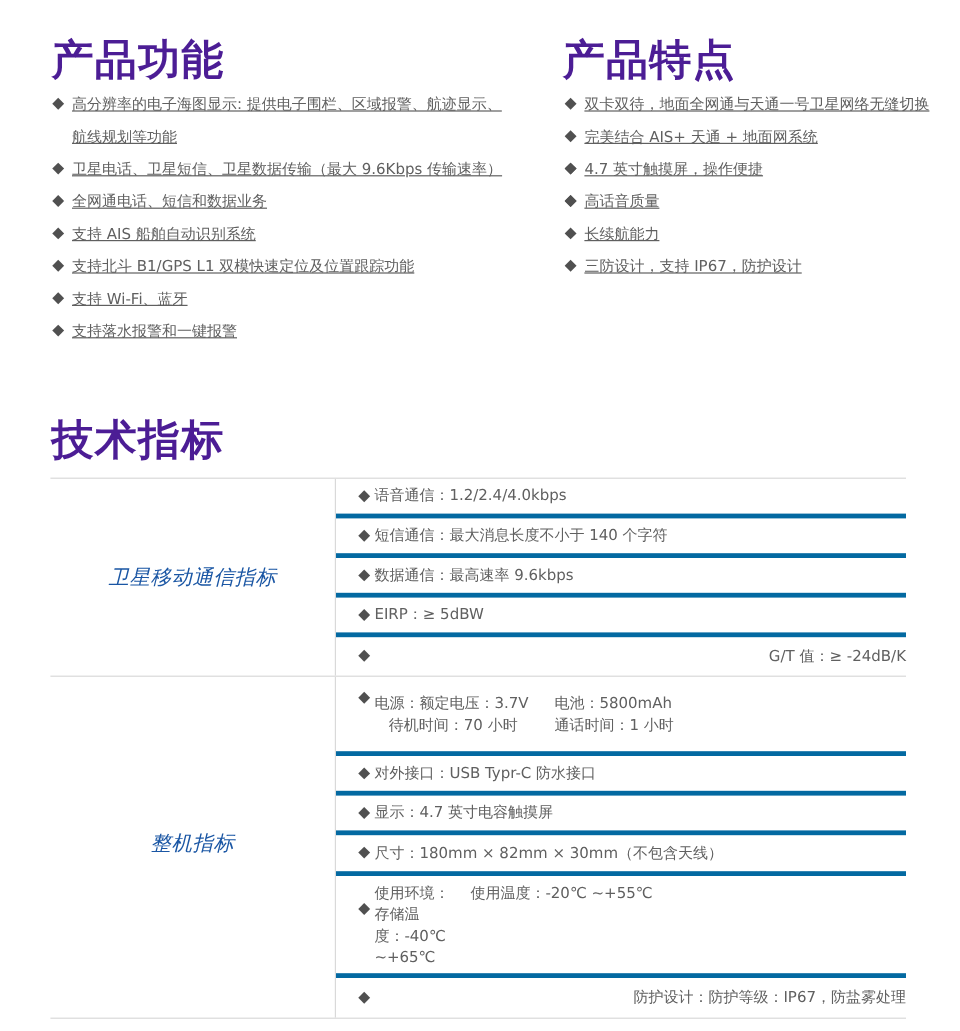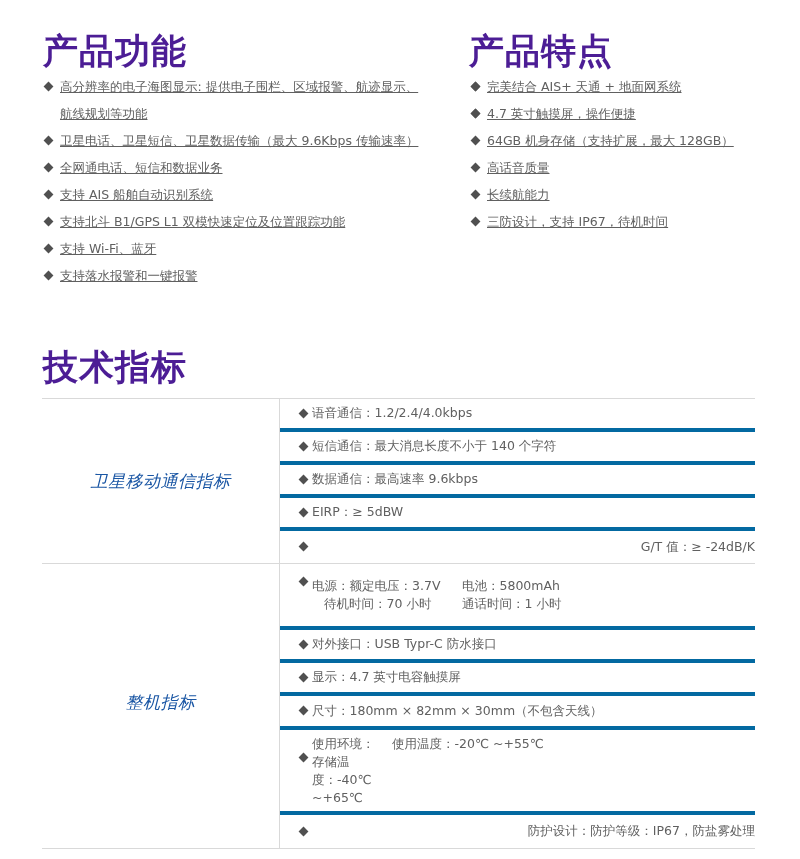--- a/index.html
+++ b/index.html
@@ -101,28 +101,28 @@
   <li><span class="diamond"></span><span>卫星电话、卫星短信、卫星数据传输（最大 9.6Kbps 传输速率）</span></li>
   <li><span class="diamond"></span><span>全网通电话、短信和数据业务</span></li>
   <li><span class="diamond"></span><span>支持 AIS 船舶自动识别系统</span></li>
   <li><span class="diamond"></span><span>支持北斗 B1/GPS L1 双模快速定位及位置跟踪功能</span></li>
   <li><span class="diamond"></span><span>支持 Wi-Fi、蓝牙</span></li>
   <li><span class="diamond"></span><span>支持落水报警和一键报警</span></li>
 </ul>
 
 <h2 class="section-title" id="title-highlights">产品特点</h2>
 <ul class="bullets" id="highlights-list">
-  <li><span class="diamond"></span></li>
+  <li><span class="diamond"></span><span>双卡双待，地面全网通与天通一号卫星网络无缝切换</span></li>
   <li><span class="diamond"></span><span>完美结合 AIS+ 天通 + 地面网系统</span></li>
   <li><span class="diamond"></span></li>
   <li><span class="diamond"></span><span>4.7 英寸触摸屏，操作便捷</span></li>
-  <li><span class="diamond"></span><span>64GB 机身存储（支持扩展，最大 128GB）</span></li>
+  <li><span class="diamond"></span></li>
   <li><span class="diamond"></span><span>高话音质量</span></li>
   <li><span class="diamond"></span><span>长续航能力</span></li>
-  <li><span class="diamond"></span><span>三防设计，支持 IP67，待机时间</span></li>
+  <li><span class="diamond"></span><span>三防设计，支持 IP67，防护设计</span></li>
 </ul>
 
 <h2 class="section-title" id="title-specs">技术指标</h2>
 
 <div class="spec-table">
 
   <div class="spec-group">
     <div class="spec-group-label">卫星移动通信指标</div>
     <div class="spec-rows">
       <div class="spec-row single h33">

